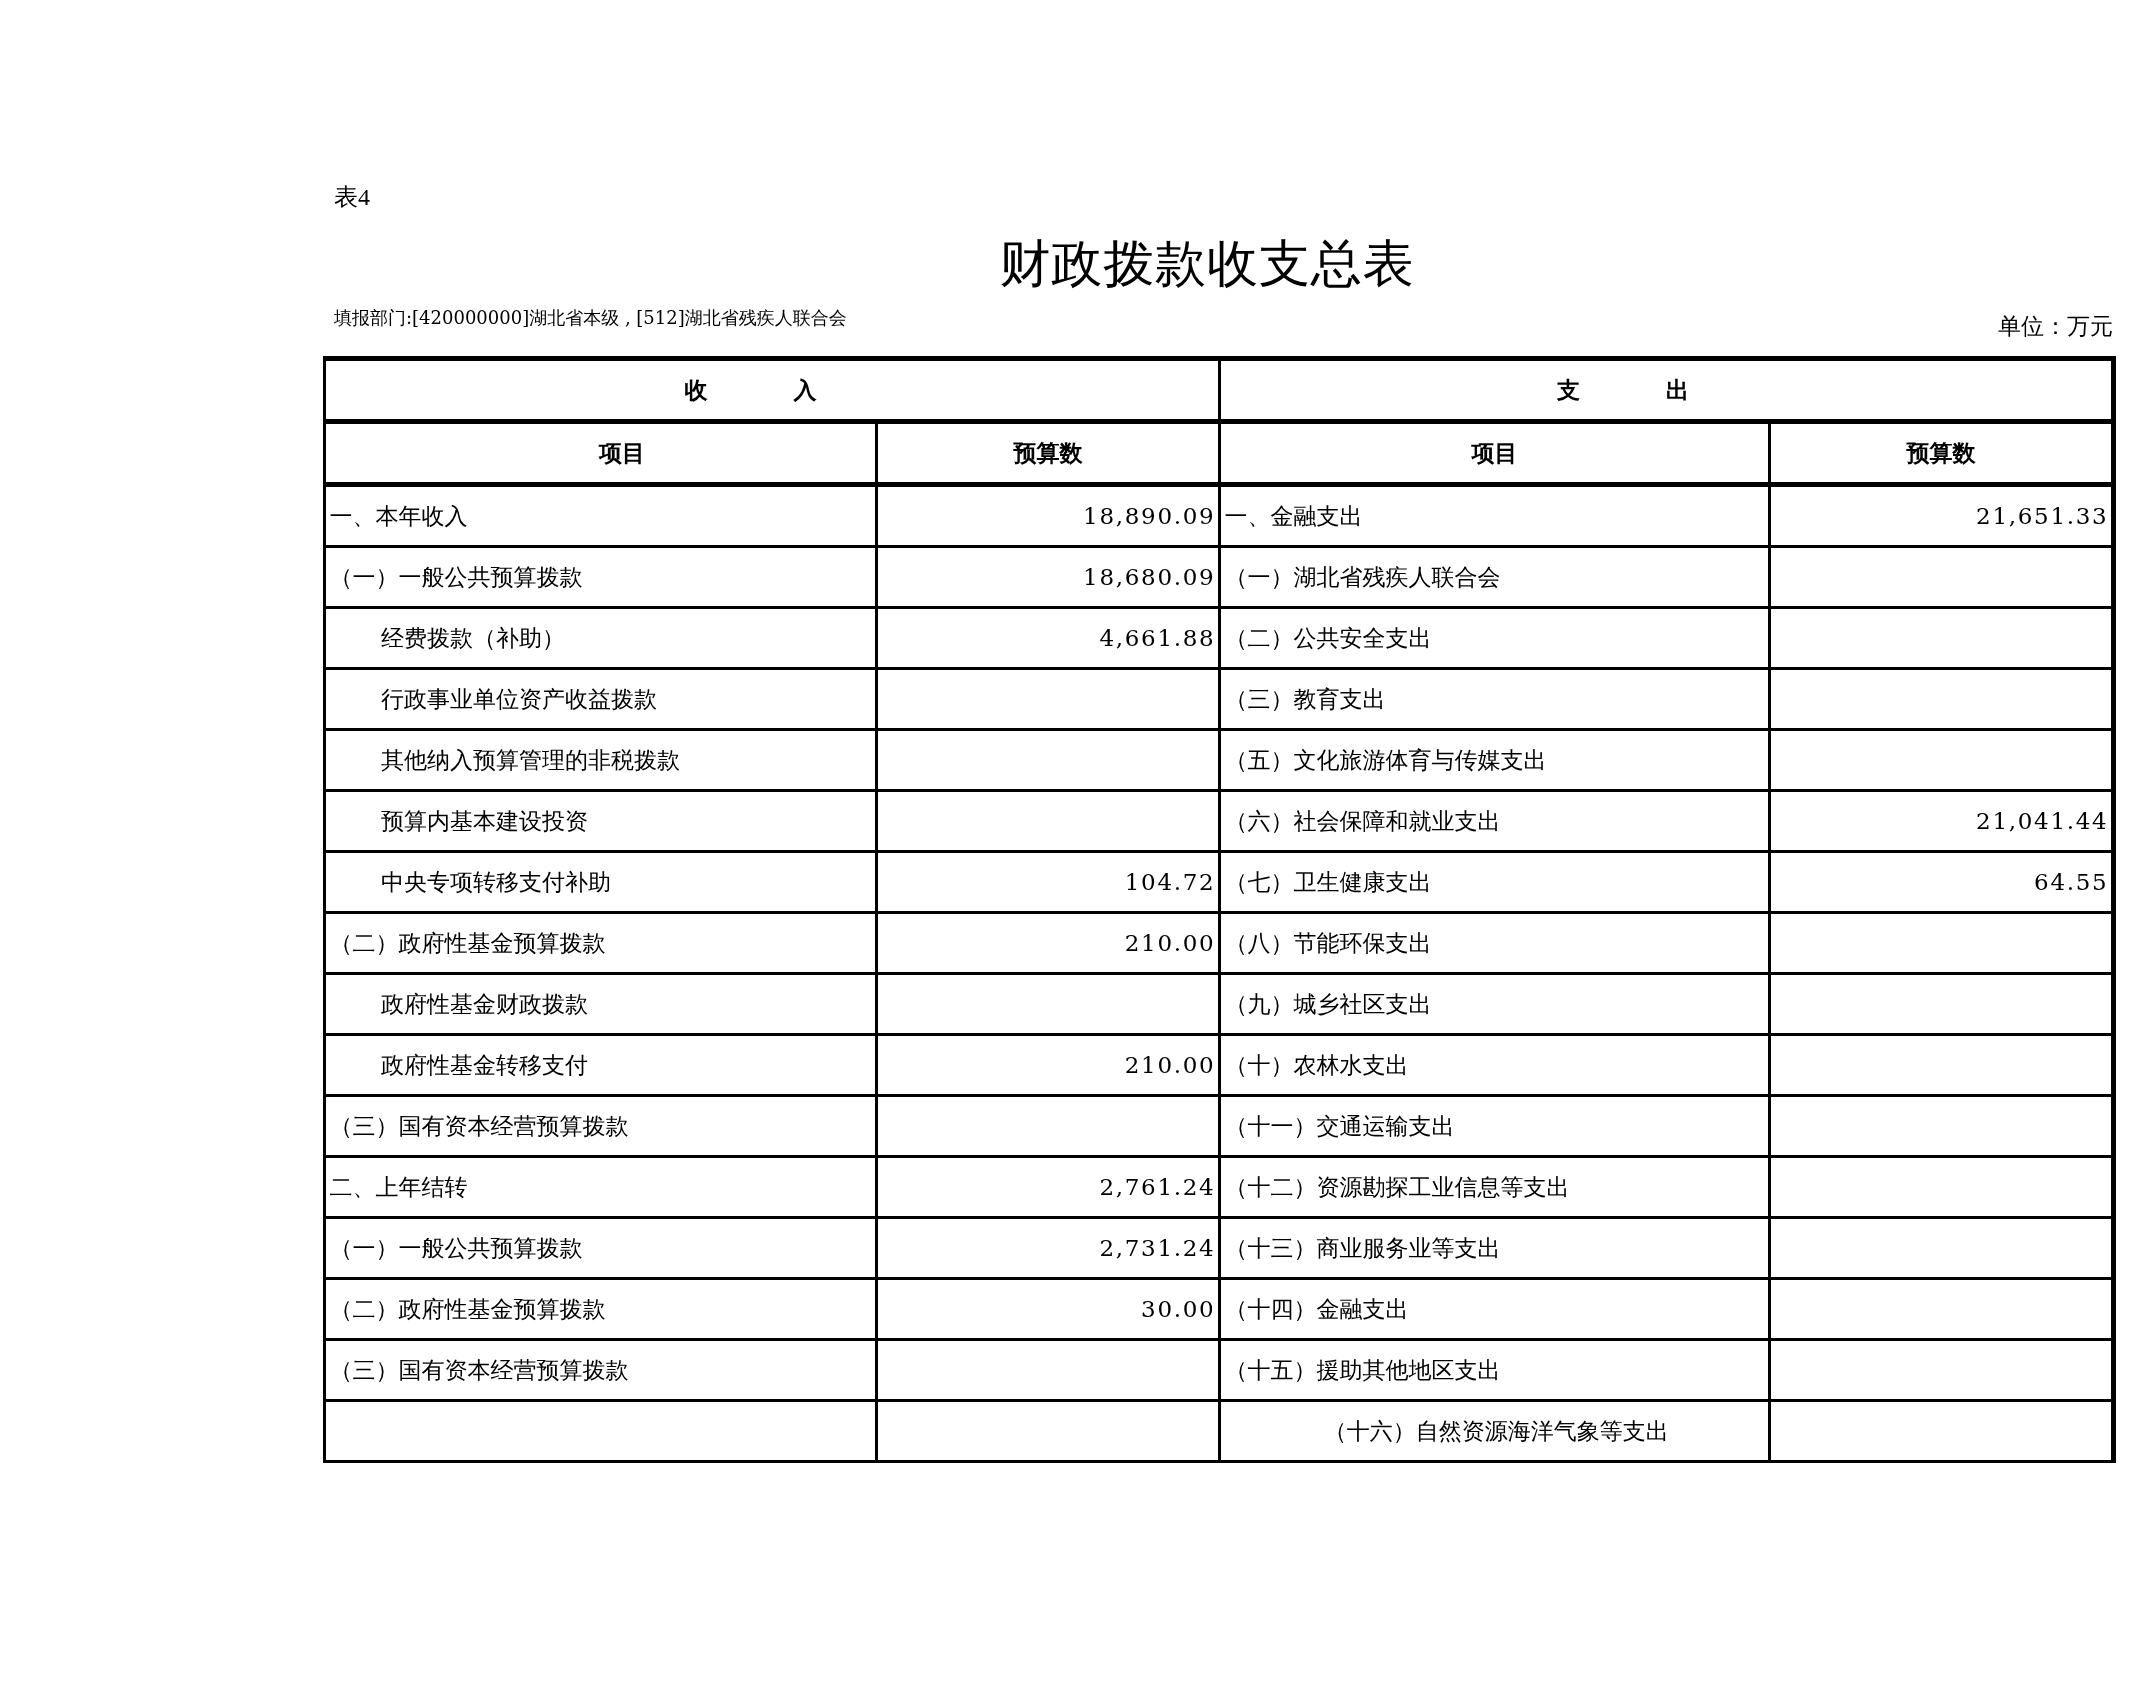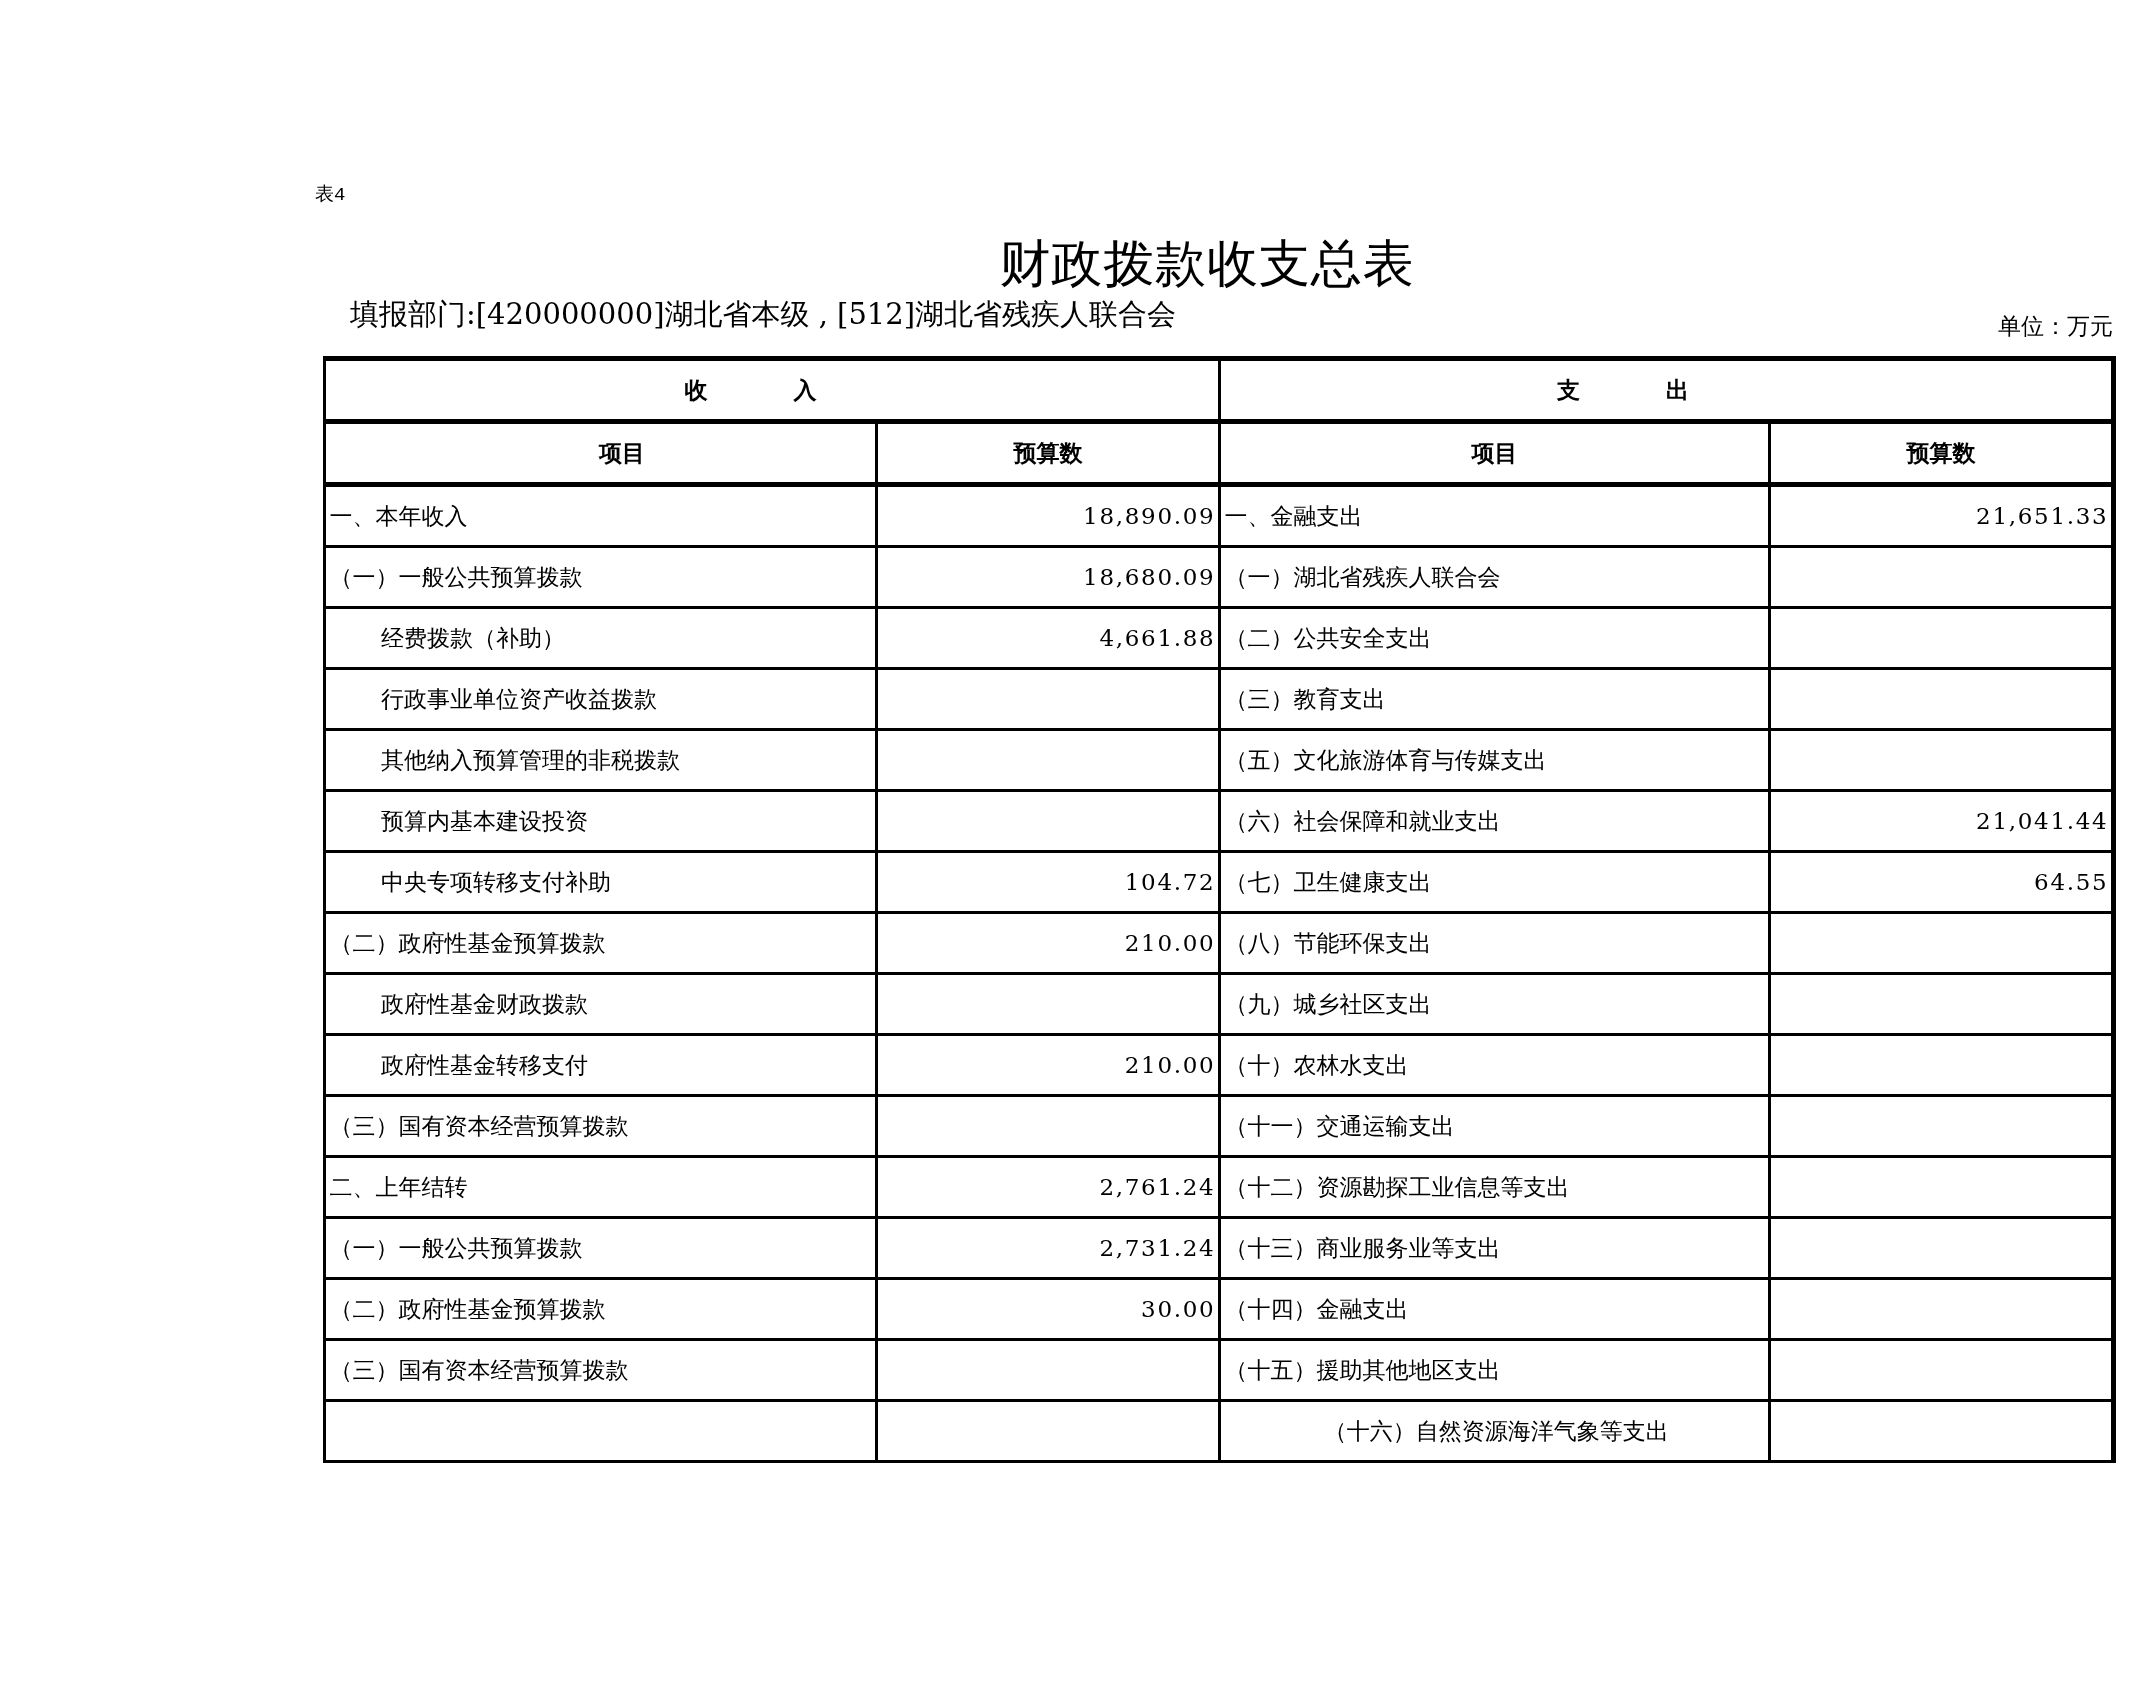--- a/index.html
+++ b/index.html
@@ -1,22 +1,22 @@
 <!DOCTYPE html>
 <html style="font-size:6.9px"><head>
 <meta charset="utf-8">
 <style>
   html, body { margin: 0; padding: 0; background: #ffffff; }
   body { width: 2414px; height: 1707px; position: relative; overflow: hidden;
          font-family: "DejaVu Serif", "Liberation Serif", serif; color: #000; }
-  .table-no { position: absolute; left: 315px; top: 181px; font-size: 19px;
-              font-family: Liberation Mono, monospace; }
+  .table-no { position: absolute; left: 334px; top: 181px; font-size: 24px;
+              font-family: Liberation Serif, serif; }
   .title { position: absolute; left: 0; width: 2414px; top: 230px; text-align: center;
            font-size: 51px; font-family: "DejaVu Sans", "Liberation Sans", sans-serif; letter-spacing: 0.9px; }
-  .dept { position: absolute; left: 334px; top: 295px; font-size: 29px; margin-left: 16px; }
+  .dept { position: absolute; left: 334px; top: 306px; font-size: 18px; }
   .unit { position: absolute; right: 301px; top: 311px; font-size: 23px; }
   table.main { position: absolute; left: 323px; top: 356px; width: 1789px;
                border-collapse: collapse; table-layout: fixed; }
   table.main td { border: 3px solid #000; height: 58px; padding: 0; font-size: 23px;
                   white-space: nowrap; overflow: hidden; }
   table.main tr.h1 td { border-top-width: 5.2px; height: 58px; text-align: center;
                         font-family: "DejaVu Sans", "Liberation Sans", sans-serif; font-weight: bold; letter-spacing: 86px; }
   table.main tr.h2 td { border-top-width: 5.2px; border-bottom-width: 5.2px; text-align: center;
                         font-family: Liberation Sans, sans-serif; font-weight: bold; }
   table.main td.outer-l { border-left-width: 3.9px; padding-left: 43px; }

